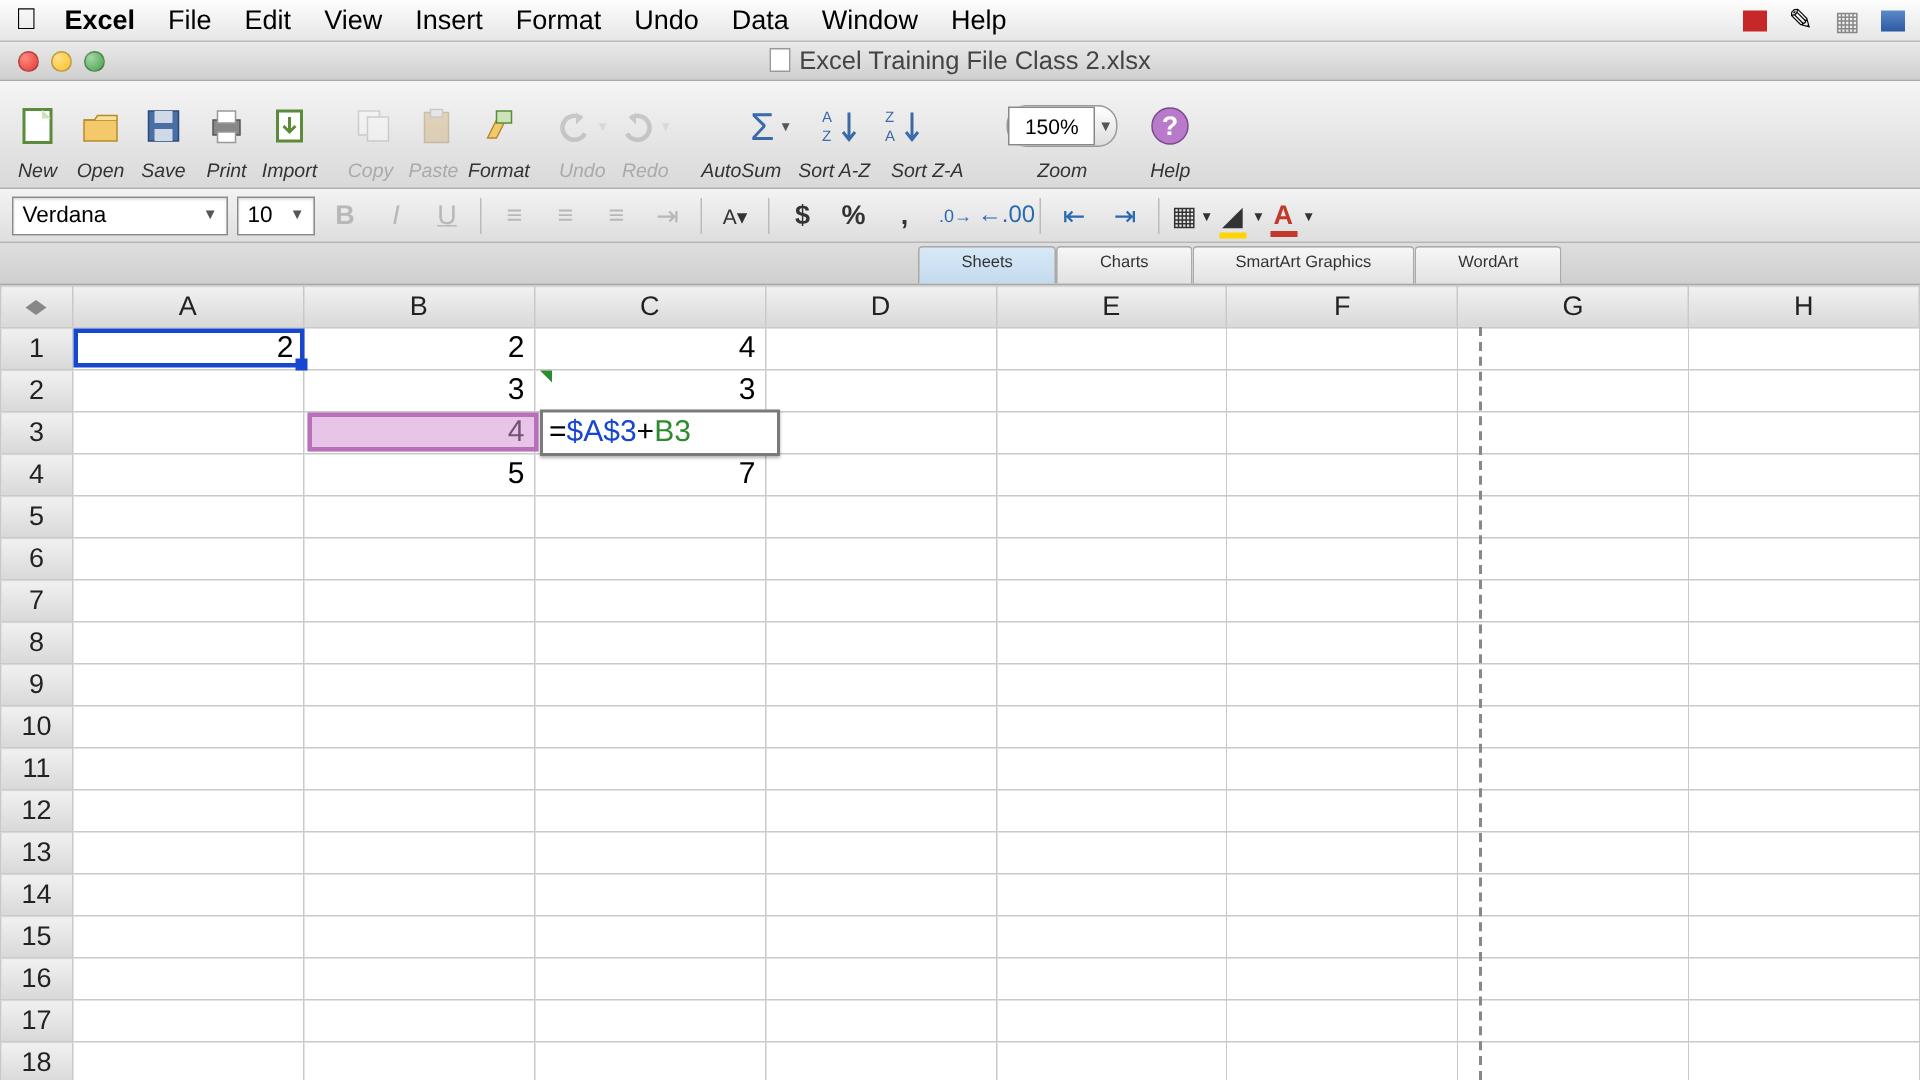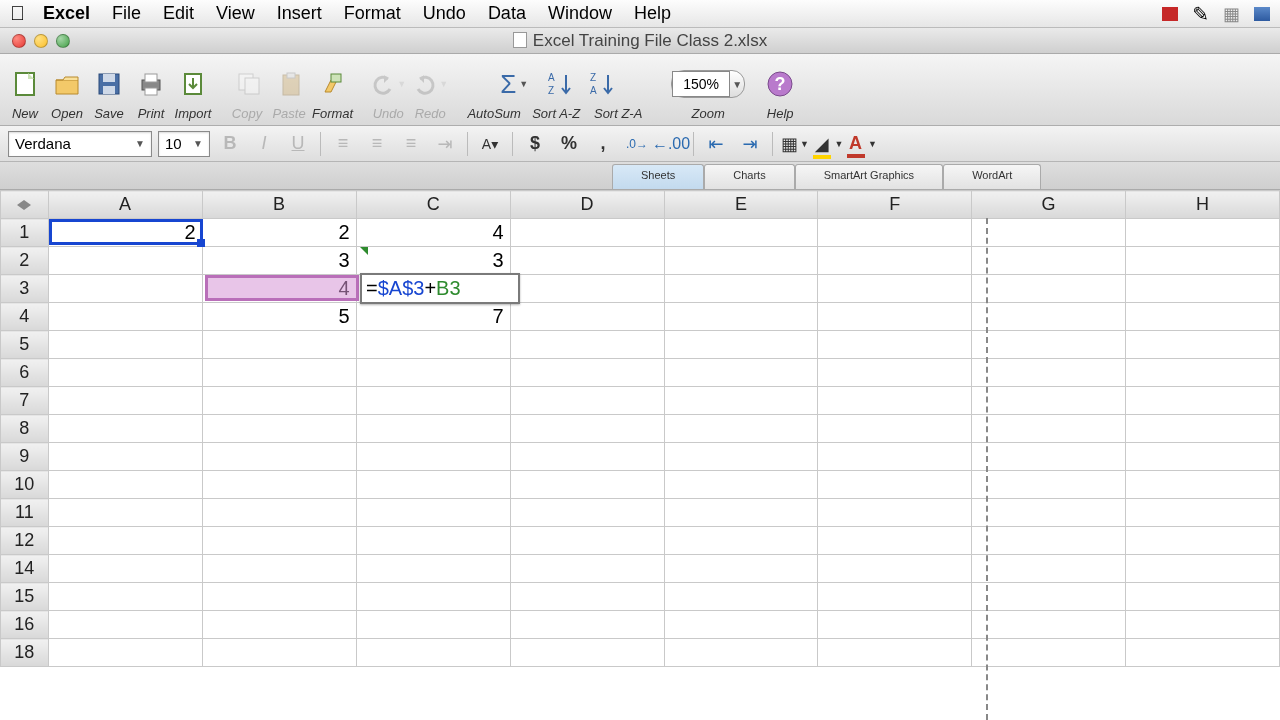--- a/index.html
+++ b/index.html
@@ -469,20 +469,31 @@
             <td class="cell colA"></td>
             <td class="cell colB"></td>
             <td class="cell colC"></td>
             <td class="cell colD"></td>
             <td class="cell colE"></td>
             <td class="cell colF"></td>
             <td class="cell colG"></td>
             <td class="cell colH"></td>
           </tr>
           <tr>
+            <th class="rowhdr">13</th>
+            <td class="cell colA"></td>
+            <td class="cell colB"></td>
+            <td class="cell colC"></td>
+            <td class="cell colD"></td>
+            <td class="cell colE"></td>
+            <td class="cell colF"></td>
+            <td class="cell colG"></td>
+            <td class="cell colH"></td>
+          </tr>
+          <tr>
             <th class="rowhdr">14</th>
             <td class="cell colA"></td>
             <td class="cell colB"></td>
             <td class="cell colC"></td>
             <td class="cell colD"></td>
             <td class="cell colE"></td>
             <td class="cell colF"></td>
             <td class="cell colG"></td>
             <td class="cell colH"></td>
           </tr>
@@ -492,20 +503,31 @@
             <td class="cell colB"></td>
             <td class="cell colC"></td>
             <td class="cell colD"></td>
             <td class="cell colE"></td>
             <td class="cell colF"></td>
             <td class="cell colG"></td>
             <td class="cell colH"></td>
           </tr>
           <tr>
             <th class="rowhdr">16</th>
+            <td class="cell colA"></td>
+            <td class="cell colB"></td>
+            <td class="cell colC"></td>
+            <td class="cell colD"></td>
+            <td class="cell colE"></td>
+            <td class="cell colF"></td>
+            <td class="cell colG"></td>
+            <td class="cell colH"></td>
+          </tr>
+          <tr>
+            <th class="rowhdr">17</th>
             <td class="cell colA"></td>
             <td class="cell colB"></td>
             <td class="cell colC"></td>
             <td class="cell colD"></td>
             <td class="cell colE"></td>
             <td class="cell colF"></td>
             <td class="cell colG"></td>
             <td class="cell colH"></td>
           </tr>
           <tr>

